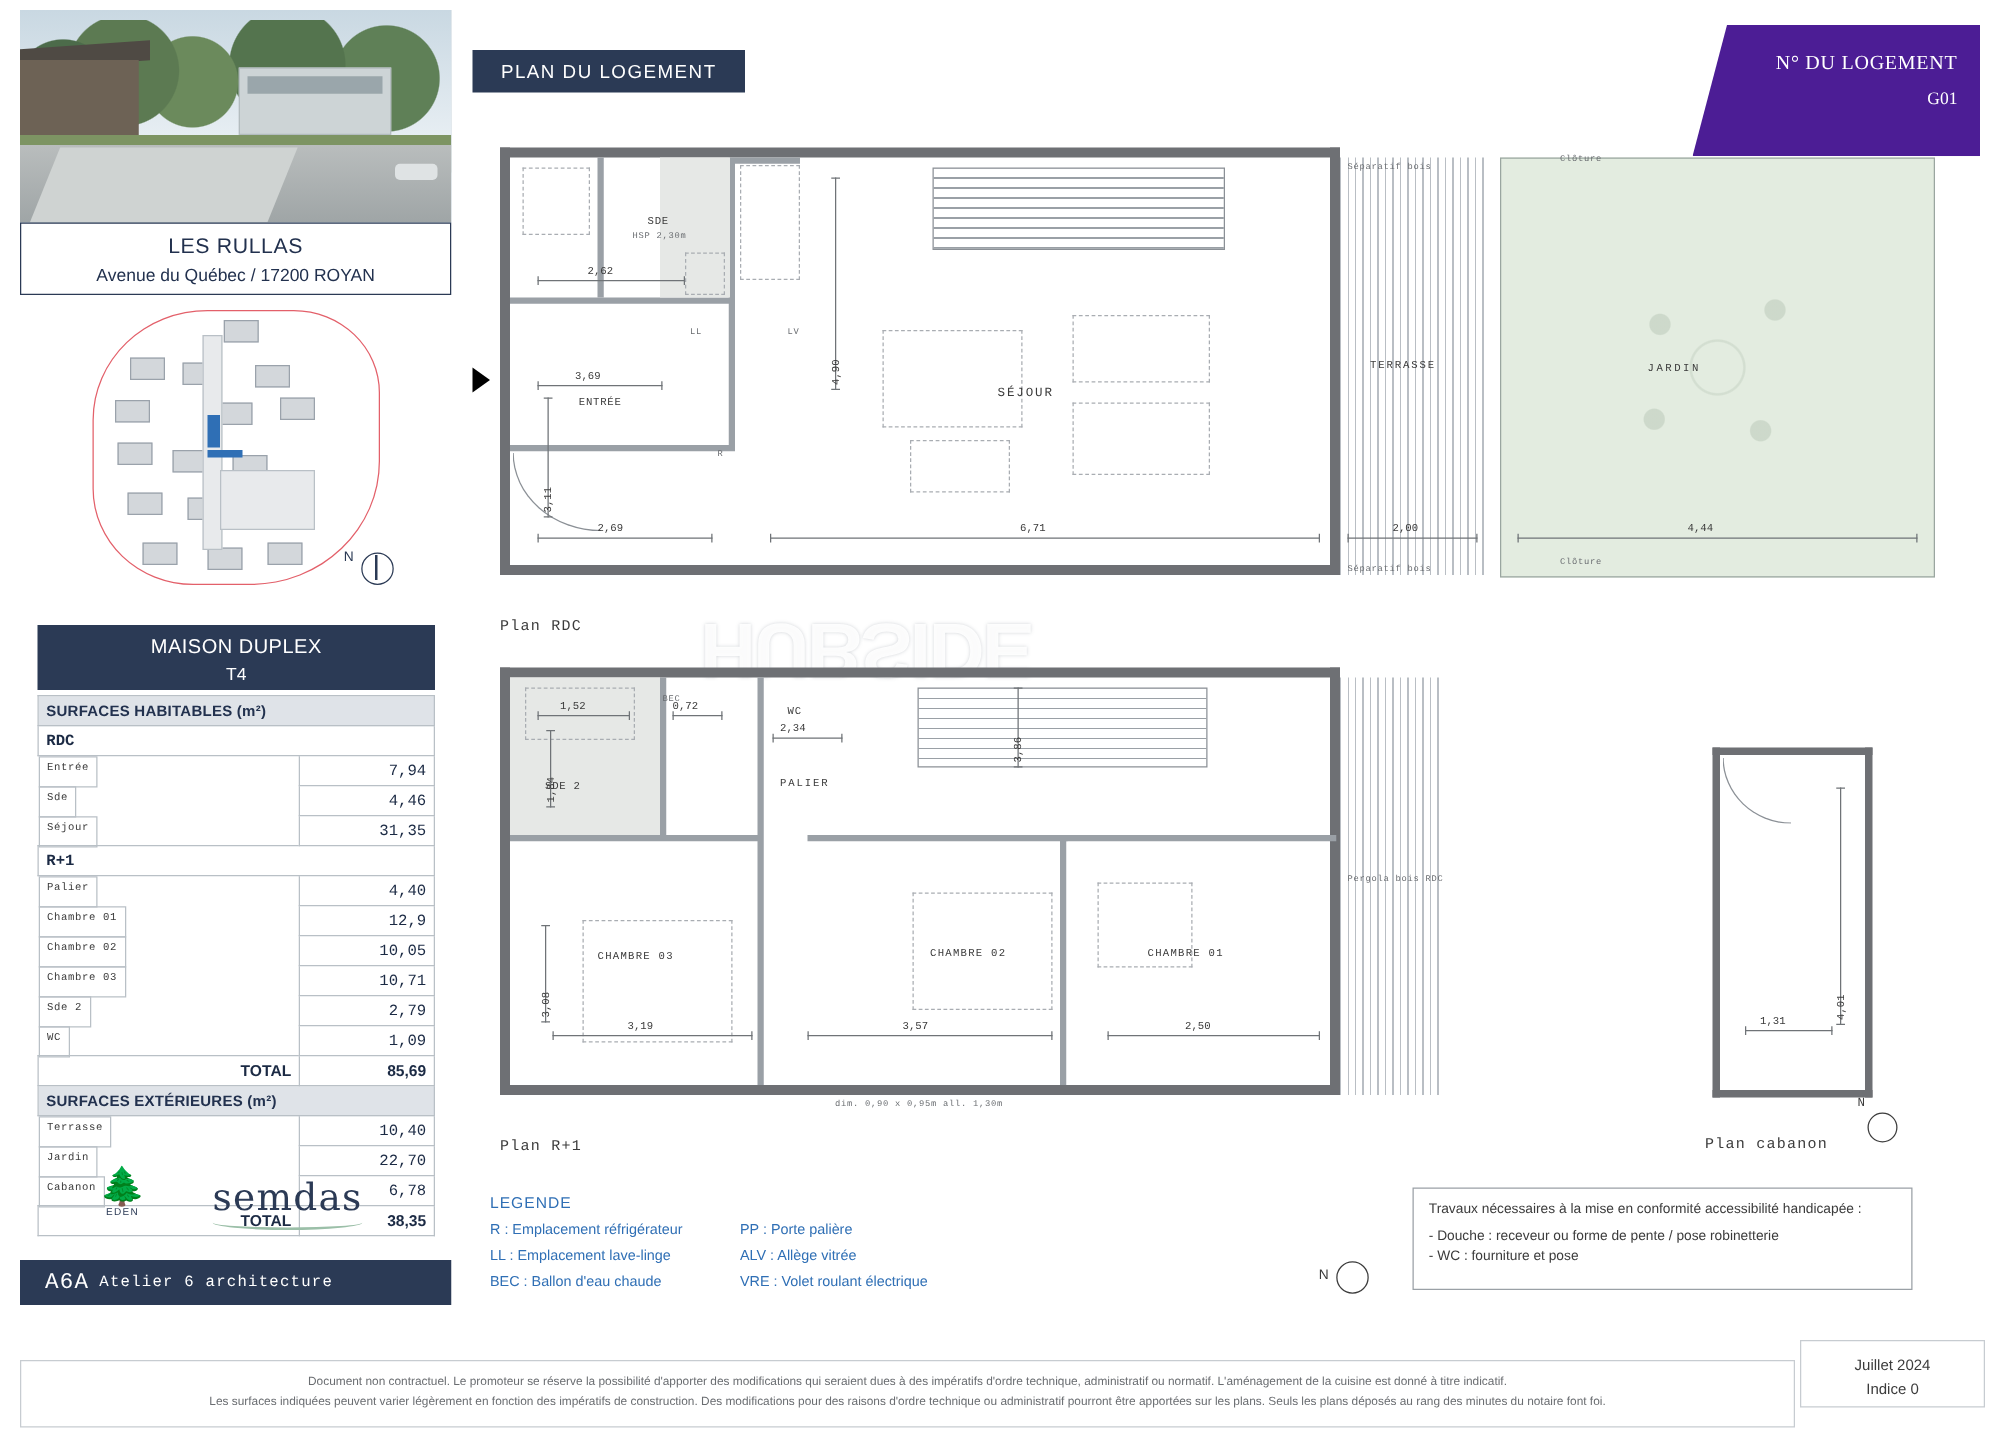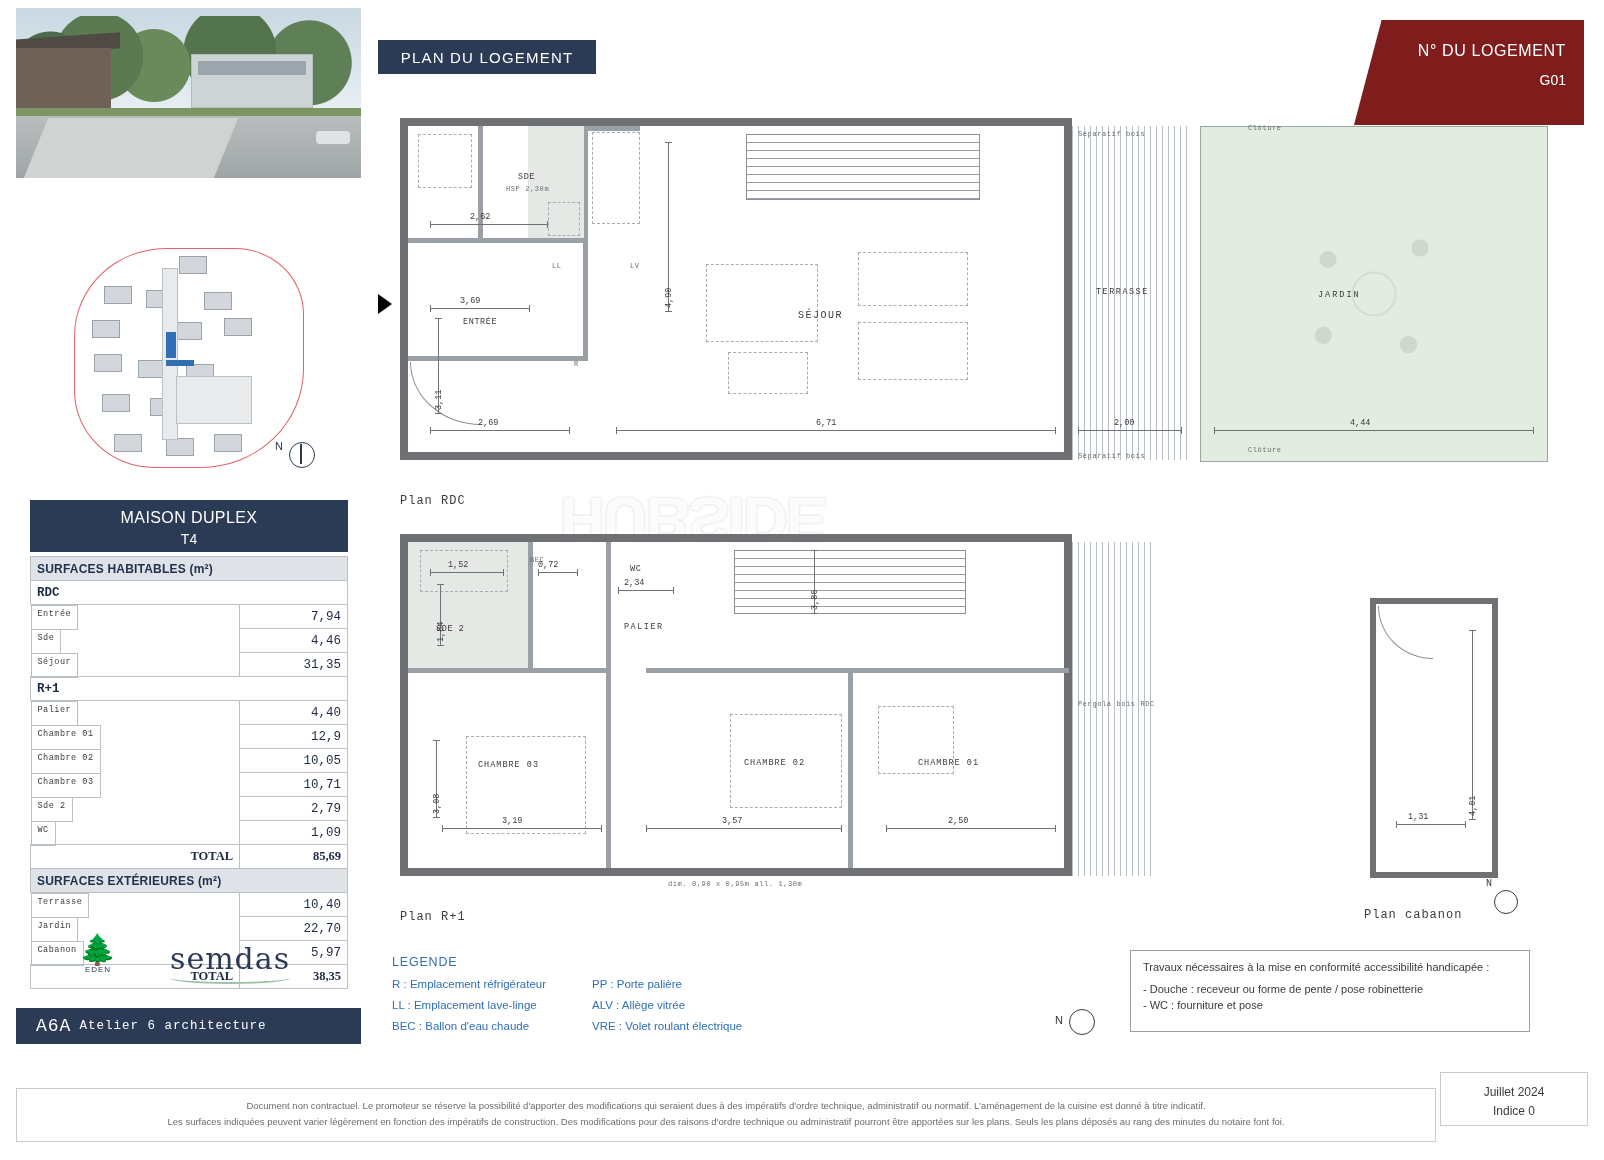--- a/index.html
+++ b/index.html
@@ -42,37 +42,37 @@
   .duplex{position:absolute;left:30px;top:500px;width:318px;height:52px;background:#2b3a55;color:#fff;text-align:center;}
   .duplex .a{font-size:16px;margin-top:9px;letter-spacing:.4px;}
   .duplex .b{font-size:14px;margin-top:4px;}
 
   table.surf{position:absolute;left:30px;top:556px;width:318px;border-collapse:collapse;font-size:12.5px;}
   table.surf td{border:1px solid #b9c0c6;padding:3px 6px;height:17px;}
   table.surf tr.sect td{background:#dfe3e8;font-weight:bold;font-size:12px;letter-spacing:.2px;color:#22314e;}
   table.surf td.lbl{font-family:"Liberation Mono",monospace;letter-spacing:.5px;}
   table.surf td.val{text-align:right;font-family:"Liberation Mono",monospace;width:95px;}
   table.surf td.grp{font-family:"Liberation Mono",monospace;font-weight:bold;}
-  table.surf td.tot{text-align:right;font-weight:bold;font-family:Liberation Serif, serif;}
+  table.surf td.tot{text-align:right;font-weight:bold;font-family:Liberation Sans, sans-serif;}
 
   .logos{position:absolute;left:30px;top:935px;width:318px;height:64px;}
   .eden{position:absolute;left:42px;top:0;width:52px;text-align:center;}
   .eden .tree{font-size:30px;color:#2b3a55;line-height:30px;}
   .eden .cap{font-size:8px;letter-spacing:1px;color:#2b3a55;}
   .semdas{position:absolute;left:140px;top:6px;}
   .semdas .w{font-size:30px;color:#2b3a55;letter-spacing:1px;font-family:"DejaVu Serif",serif;}
   .semdas .swoosh{width:120px;height:10px;border-bottom:2px solid #9bbfa8;border-radius:0 0 60% 60%;margin-top:-4px;}
 
   .a6a{position:absolute;left:16px;top:1008px;width:345px;height:36px;background:#2b3a55;color:#fff;display:flex;align-items:center;padding-left:20px;box-sizing:border-box;}
   .a6a .big{font-size:18px;letter-spacing:1px;font-family:"Liberation Mono",monospace;}
   .a6a .small{font-size:12.5px;letter-spacing:1px;margin-left:8px;font-family:"Liberation Mono",monospace;}
 
   
   .plan-title{position:absolute;left:378px;top:40px;width:218px;height:34px;background:#2b3a55;color:#fff;display:flex;align-items:center;justify-content:center;font-size:15px;letter-spacing:1.2px;}
-  .lot-tag{position:absolute;right:20px;top:20px;width:230px;height:105px;background:#7f1d1d;color:#fff;clip-path:polygon(12% 0,100% 0,100% 100%,0 100%);}
+  .lot-tag{position:absolute;right:20px;top:20px;width:230px;height:105px;background:#4c1d95;color:#fff;clip-path:polygon(12% 0,100% 0,100% 100%,0 100%);font-family:Liberation Serif, serif;}
   .lot-tag .t{position:absolute;right:18px;top:22px;font-size:16px;letter-spacing:.6px;}
   .lot-tag .n{position:absolute;right:18px;top:52px;font-size:14px;}
 
   
   .plan{position:absolute;font-family:"Liberation Mono",monospace;color:#3b3b3b;}
   .rdc{left:378px;top:112px;width:1190px;height:378px;}
   .r1{left:378px;top:528px;width:700px;height:375px;}
   .cab{left:1360px;top:590px;width:150px;height:310px;}
 
   .wall{position:absolute;background:#6e7074;}
@@ -132,20 +132,24 @@
       <div class="trees"></div>
       <div class="bldg"></div>
     <div class="roof"></div>
       <div class="house"></div>
     <div class="grass"></div>
       <div class="road"></div>
       <div class="path"></div>
       <div class="car"></div>
   </div>
 
+  <div class="addr">
+    <div class="t1">LES RULLAS</div>
+    <div class="t2">Avenue du Québec / 17200 ROYAN</div>
+  </div>
 
   <div class="sitemap">
     <div class="sm-frame">
       <div class="sm-outline"></div>
       <div class="sm-lot" style="left:105px;top:8px;width:26px;height:16px;"></div>
       <div class="sm-lot" style="left:30px;top:38px;width:26px;height:16px;"></div>
       <div class="sm-lot" style="left:72px;top:42px;width:26px;height:16px;"></div>
       <div class="sm-lot" style="left:130px;top:44px;width:26px;height:16px;"></div>
       <div class="sm-lot" style="left:18px;top:72px;width:26px;height:16px;"></div>
       <div class="sm-lot" style="left:100px;top:74px;width:26px;height:16px;"></div>
@@ -233,21 +237,21 @@
     <tr>
           <td class="lbl">Terrasse</td>
           <td class="val">10,40</td>
         </tr>
     <tr>
           <td class="lbl">Jardin</td>
           <td class="val">22,70</td>
         </tr>
     <tr>
           <td class="lbl">Cabanon</td>
-          <td class="val">5,97</td>
+          <td class="val">6,78</td>
         </tr>
     <tr>
           <td class="tot">TOTAL</td>
           <td class="tot">38,35</td>
         </tr>
   </tbody>
     </table>
 
   <div class="logos">
     <div class="eden">

